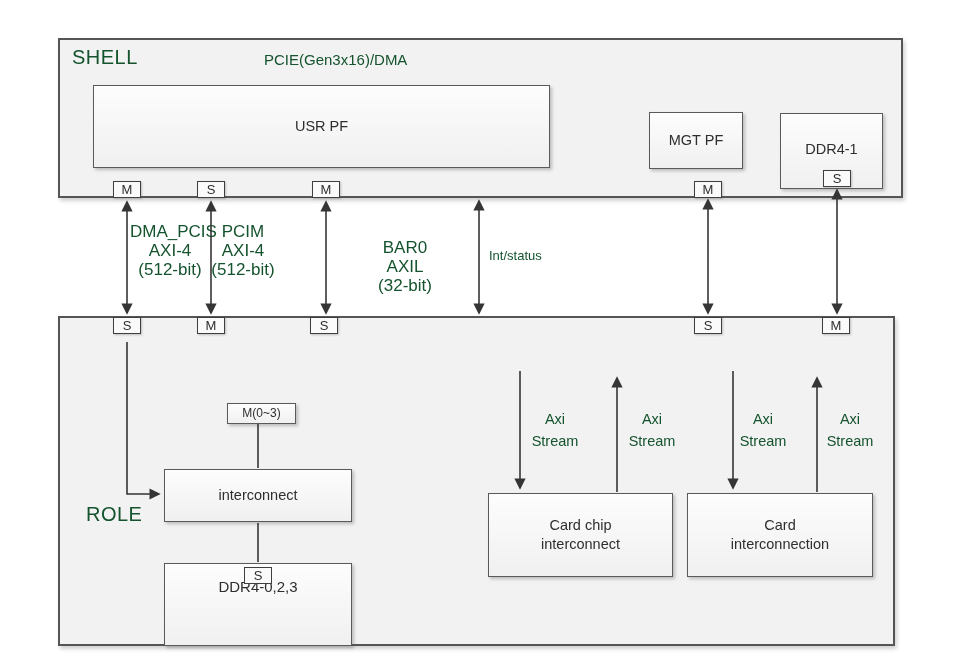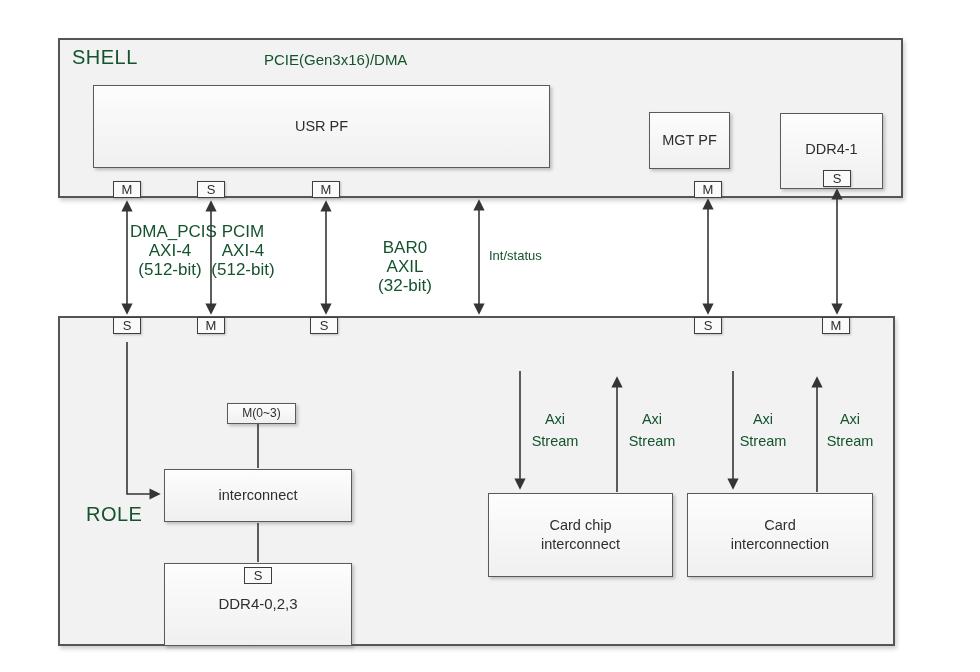--- a/index.html
+++ b/index.html
@@ -36,21 +36,21 @@
 
   <div class="frame" style="left:58px;top:38px;width:845px;height:160px;"></div>
 
   <div class="lbl frame-title" style="left:72px;top:46px;">SHELL</div>
   <div class="lbl" style="left:264px;top:51px;font-size:15px;">PCIE(Gen3x16)/DMA</div>
 
   <div class="block z2" style="left:93px;top:85px;width:457px;height:83px;">
     <span>USR PF</span>
   </div>
 
-  <div class="block z2" style="left:649px;top:112px;width:81px;height:57px;">
+  <div class="block z2" style="left:649px;top:112px;width:94px;height:57px;">
     <span>MGT PF</span>
   </div>
 
   <div class="block z2" style="left:780px;top:113px;width:103px;height:76px;padding-bottom:4px;">
     <span>DDR4-1</span>
   </div>
 
   <div class="port" style="left:113px;top:181px;">M</div>
   <div class="port" style="left:197px;top:181px;">S</div>
   <div class="port" style="left:312px;top:181px;">M</div>
@@ -90,21 +90,21 @@
   <div class="block z2" style="left:227px;top:403px;width:69px;height:21px;font-size:12px;">
     <span>M(0~3)</span>
   </div>
 
   <div class="block z2" style="left:164px;top:469px;width:188px;height:53px;">
     <span>interconnect</span>
   </div>
 
   <div class="block z2" style="left:164px;top:563px;width:188px;height:83px;align-items:flex-start;">
     <div class="port" style="left:79px;top:3px;box-shadow:none;">S</div>
-    <span style="margin-top:30px;font-size:15px;">DDR4-0,2,3</span>
+    <span style="margin-top:13px;font-size:15px;">DDR4-0,2,3</span>
   </div>
 
   <div class="block z2" style="left:488px;top:493px;width:185px;height:84px;">
     <div>
       <div>Card chip</div>
       <div>interconnect</div>
     </div>
   </div>
 
   <div class="block z2" style="left:687px;top:493px;width:186px;height:84px;">

